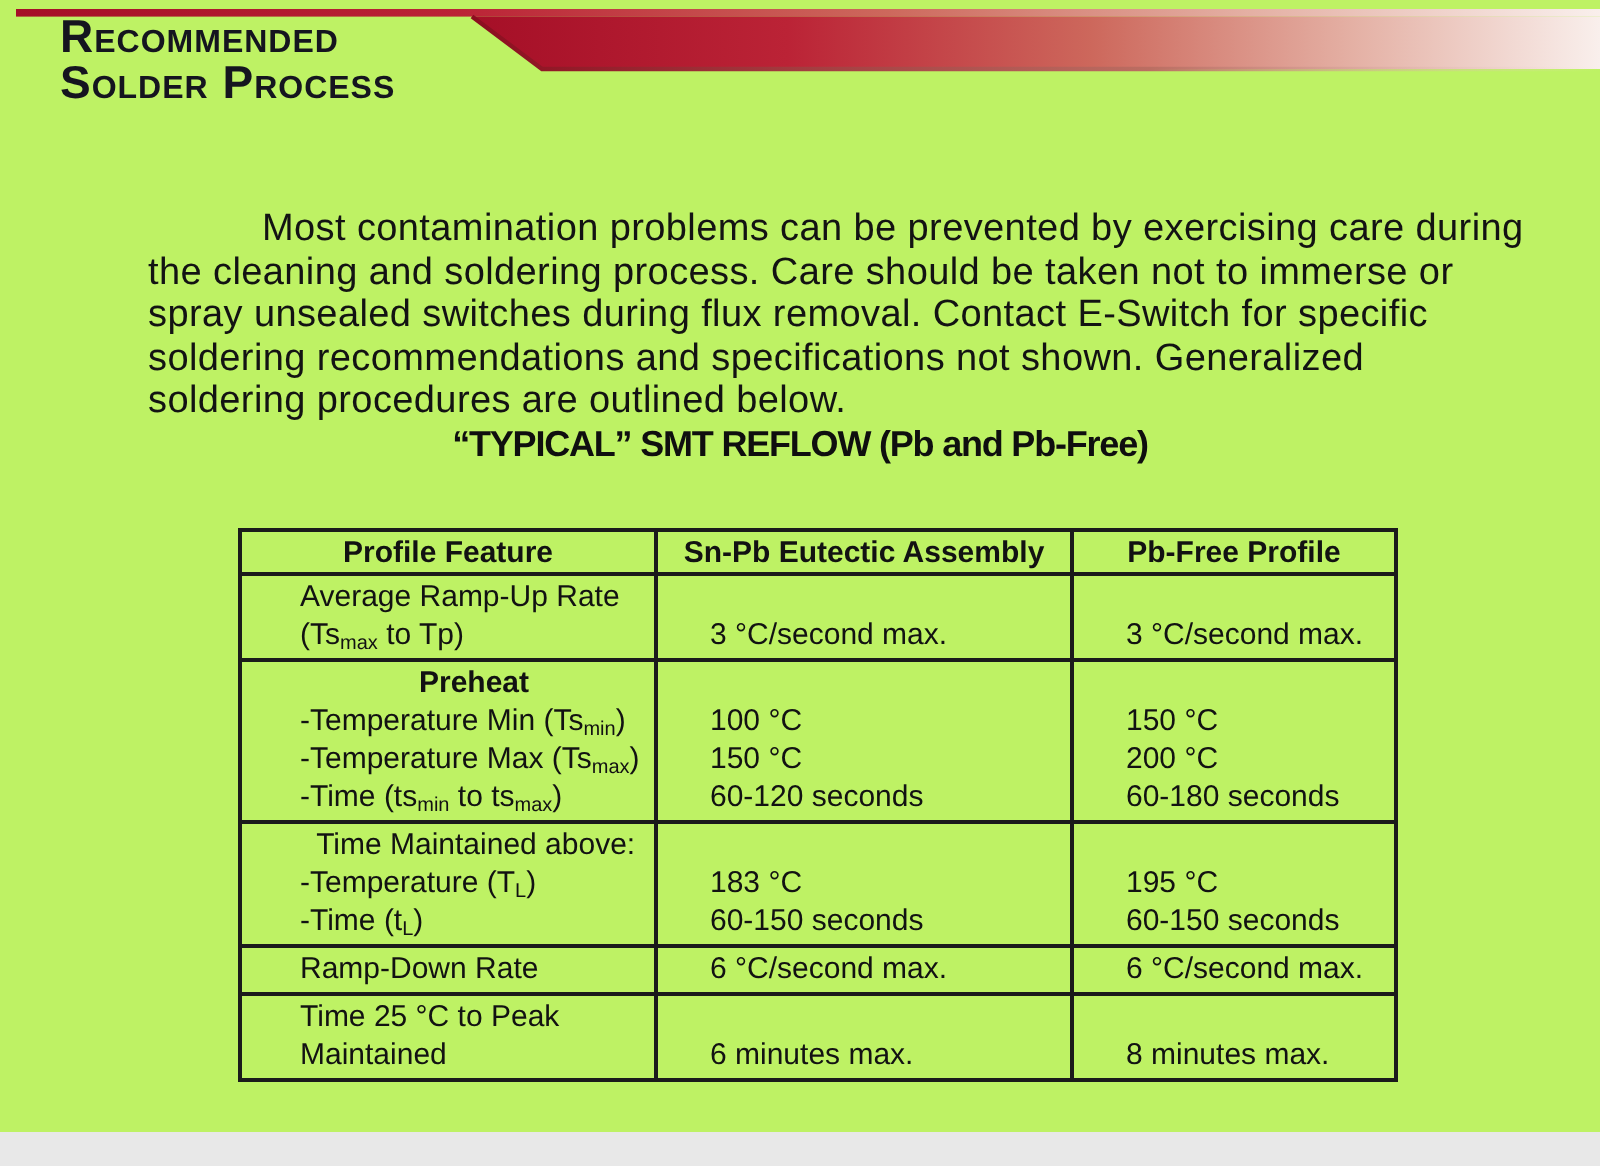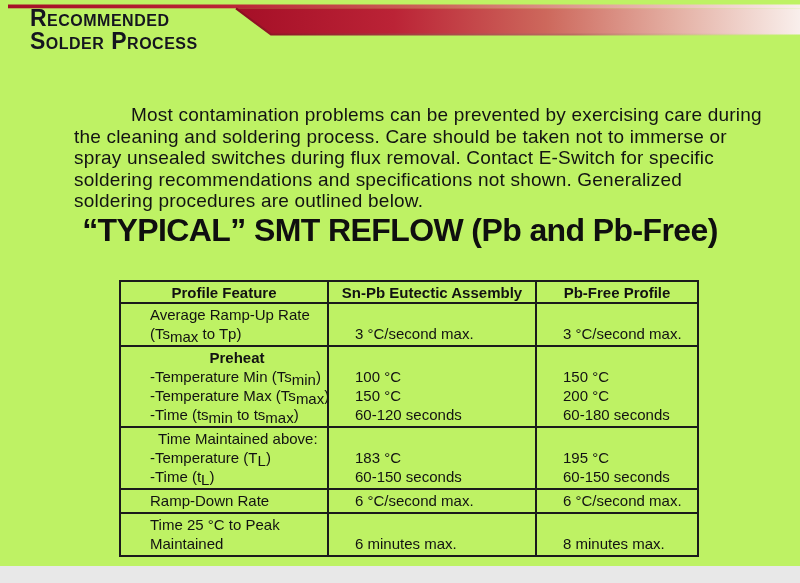--- a/index.html
+++ b/index.html
@@ -13,38 +13,38 @@
     font-weight:bold;font-variant:small-caps;letter-spacing:.5px;
     font-size:23px;line-height:23px;color:#15151f;
   }
   .intro{
     position:absolute;left:58px;top:88px;width:690px;margin:16px;
     font-size:19px;line-height:21.5px;letter-spacing:.2px;
     text-indent:57px;color:#131313;
   }
   .sec-title{
     position:absolute;left:0;top:212px;width:800px;margin:0;
-    text-align:center;font-size:32px;font-weight:bold;letter-spacing:-.6px;
+    text-align:center;font-size:18px;font-weight:bold;letter-spacing:-.6px;
     color:#0f0f0f;
   }
-  .table-wrap{position:absolute;left:119px;top:280px;width:578px;}
+  .table-wrap{position:absolute;left:119px;top:264px;width:578px;}
   table.reflow{
     border-collapse:collapse;table-layout:fixed;width:578px;
     font-size:15px;color:#121212;
   }
   table.reflow th,table.reflow td{border:2px solid #1b1b1b;}
   table.reflow th{
     font-size:15px;font-weight:bold;text-align:center;padding:2px 0 1px;
   }
   table.reflow td{vertical-align:top;padding:1px 3px 2px 5px;line-height:19px;}
   table.reflow td.val{text-align:left;padding:1px 2px 2px;}
   .ln{min-height:19px;white-space:pre;margin-left:24px;}
   .ln.b{font-weight:bold;}
   .ln.c{text-align:center;}
-  sub{font-size:15px;line-height:0;vertical-align:-2.5px;}
+  sub{font-size:10px;line-height:0;vertical-align:-2.5px;}
 </style>
 </head>
 <body>
 
 <div class="page">
 
   <svg class="banner" width="800" height="40" viewBox="0 0 800 40" aria-hidden="true">
     <defs>
       <linearGradient id="bg1" x1="0" y1="0" x2="1" y2="0">
         <stop offset="0" stop-color="#a50f27"></stop>

